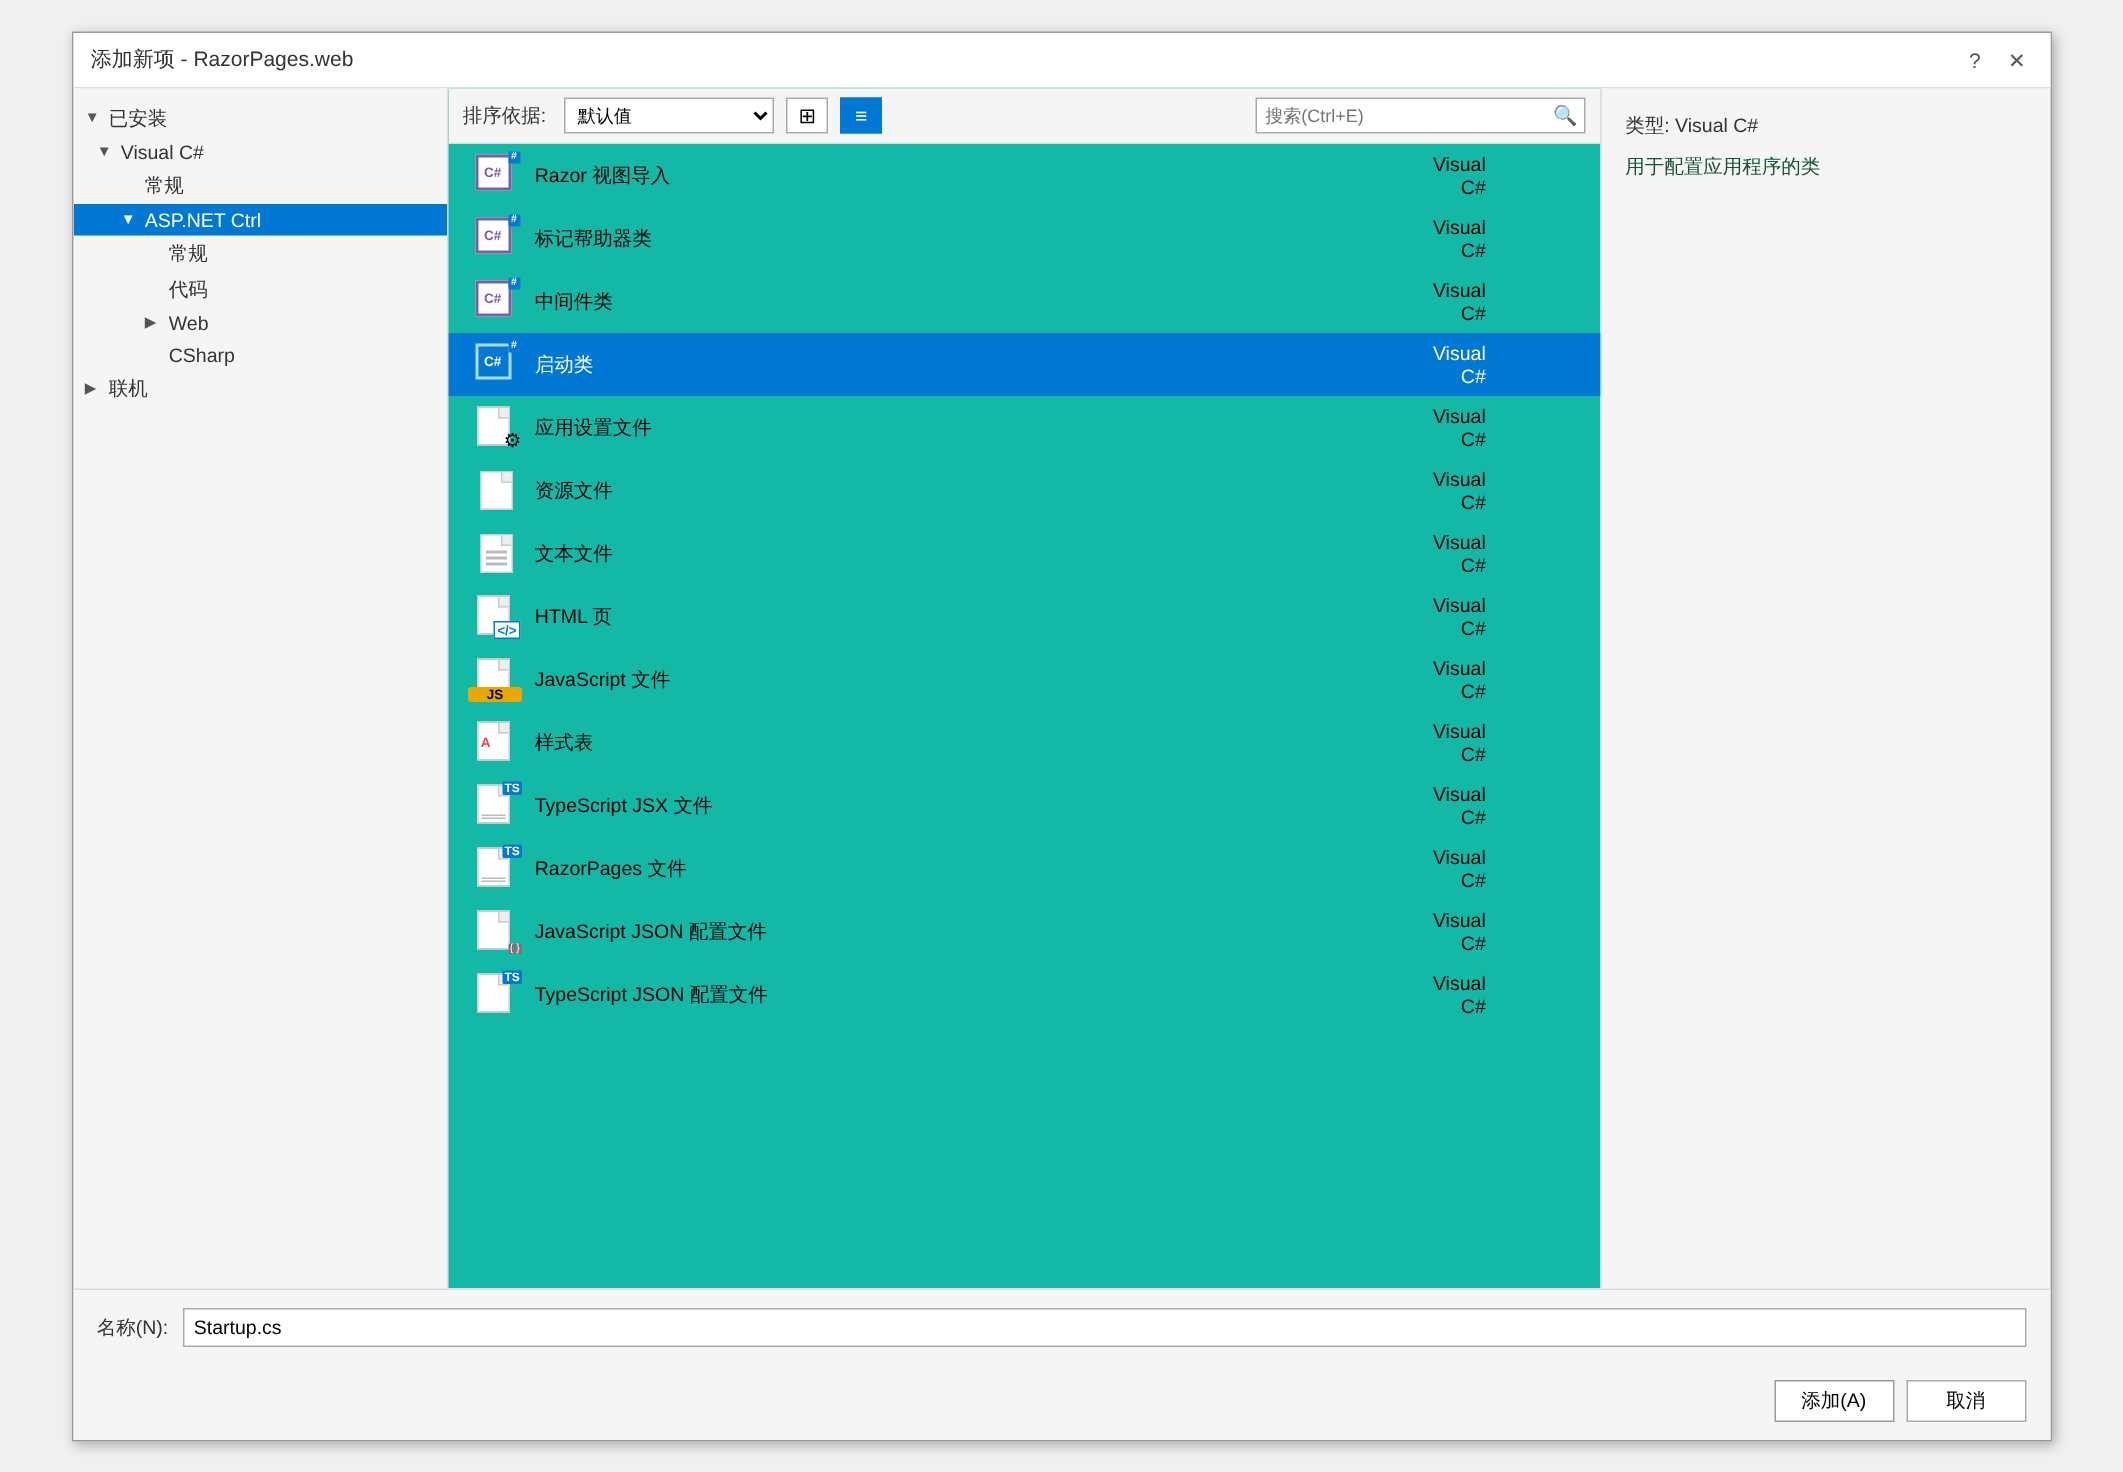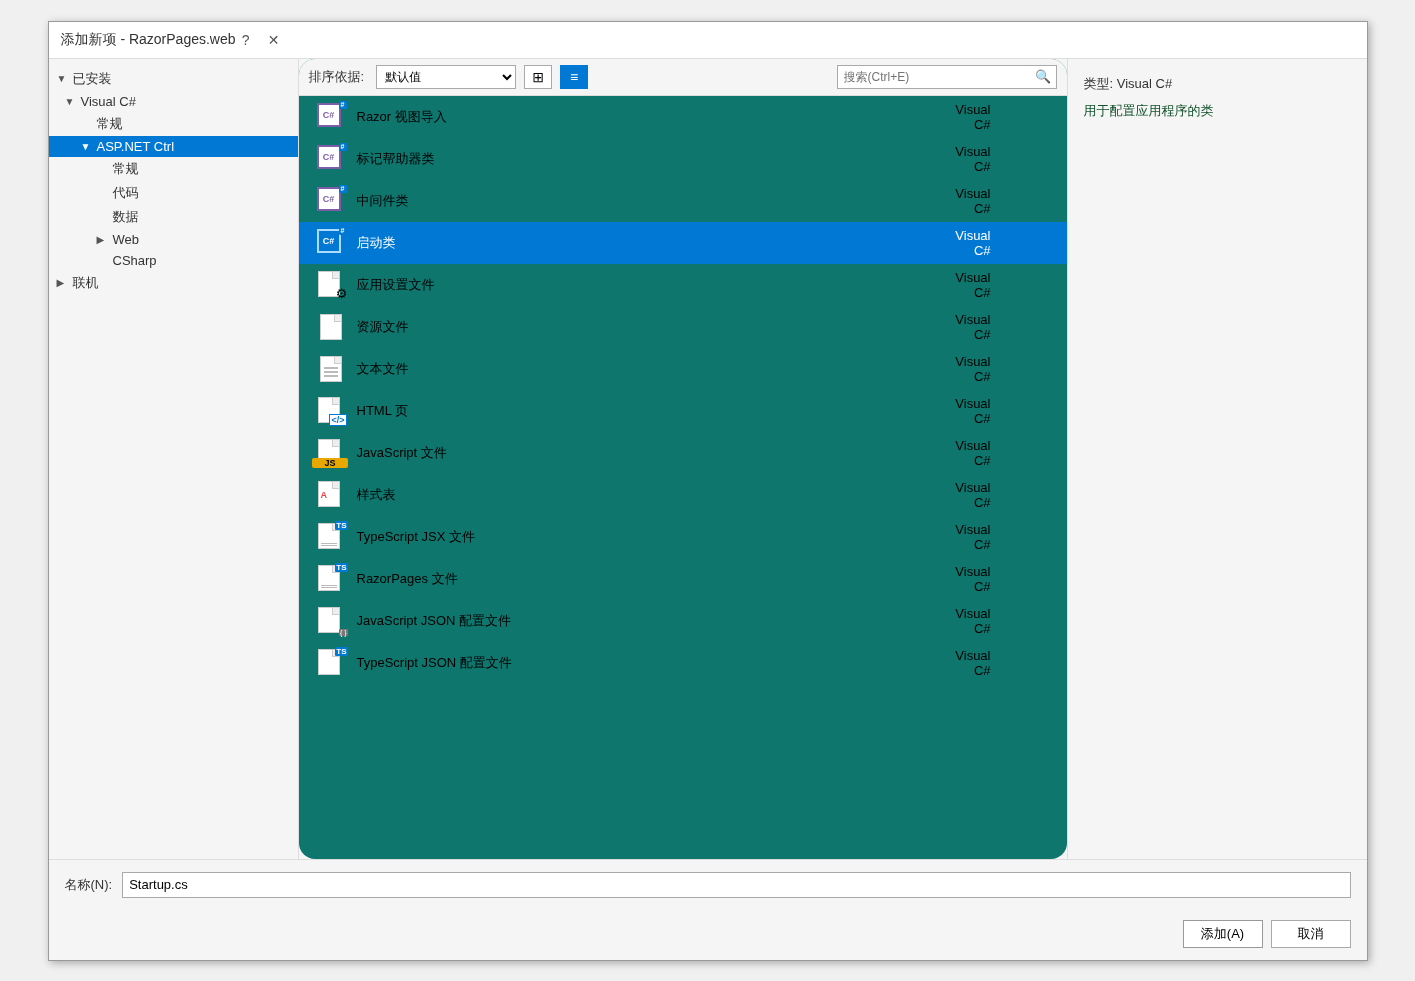--- a/index.html
+++ b/index.html
@@ -21,20 +21,21 @@
       border: 1px solid #999;
       box-shadow: 2px 2px 8px rgba(0,0,0,0.3);
       display: flex;
       flex-direction: column;
     }
     .title-bar {
       background: #fff;
       padding: 8px 12px;
       display: flex;
       align-items: center;
+      justify-content: space-between;
       border-bottom: 1px solid #ddd;
       min-height: 36px;
     }
     .title-bar-title {
       font-size: 14px;
       color: #333;
     }
     .title-bar-controls {
       display: flex;
       gap: 8px;
@@ -85,23 +86,22 @@
       color: #fff;
     }
     .indent-1 { padding-left: 16px; }
     .indent-2 { padding-left: 32px; }
     .indent-3 { padding-left: 48px; }
     
     .center-panel {
       flex: 1;
       display: flex;
       flex-direction: column;
-      background: #0f766e;
+      background: #14b8a6;
       overflow: hidden;
-      border-radius: 16px;
     }
     .toolbar {
       display: flex;
       align-items: center;
       padding: 6px 10px;
       border-bottom: 1px solid #ddd;
       gap: 8px;
       background: #f5f5f5;
     }
     .toolbar-label {
@@ -291,24 +291,20 @@
           <span class="tree-arrow">▼</span>
           <span>ASP.NET Ctrl</span>
         </div>
         <div class="tree-item indent-3">
           <span class="tree-arrow"></span>
           <span>常规</span>
         </div>
         <div class="tree-item indent-3">
           <span class="tree-arrow"></span>
           <span>代码</span>
-        </div>
-        <div class="tree-item indent-3">
-          <span class="tree-arrow"></span>
-          <span>数据</span>
         </div>
         <div class="tree-item indent-3">
           <span class="tree-arrow">▶</span>
           <span>Web</span>
         </div>
         <div class="tree-item indent-3">
           <span class="tree-arrow"></span>
           <span>CSharp</span>
         </div>
         <div class="tree-item indent-0">

